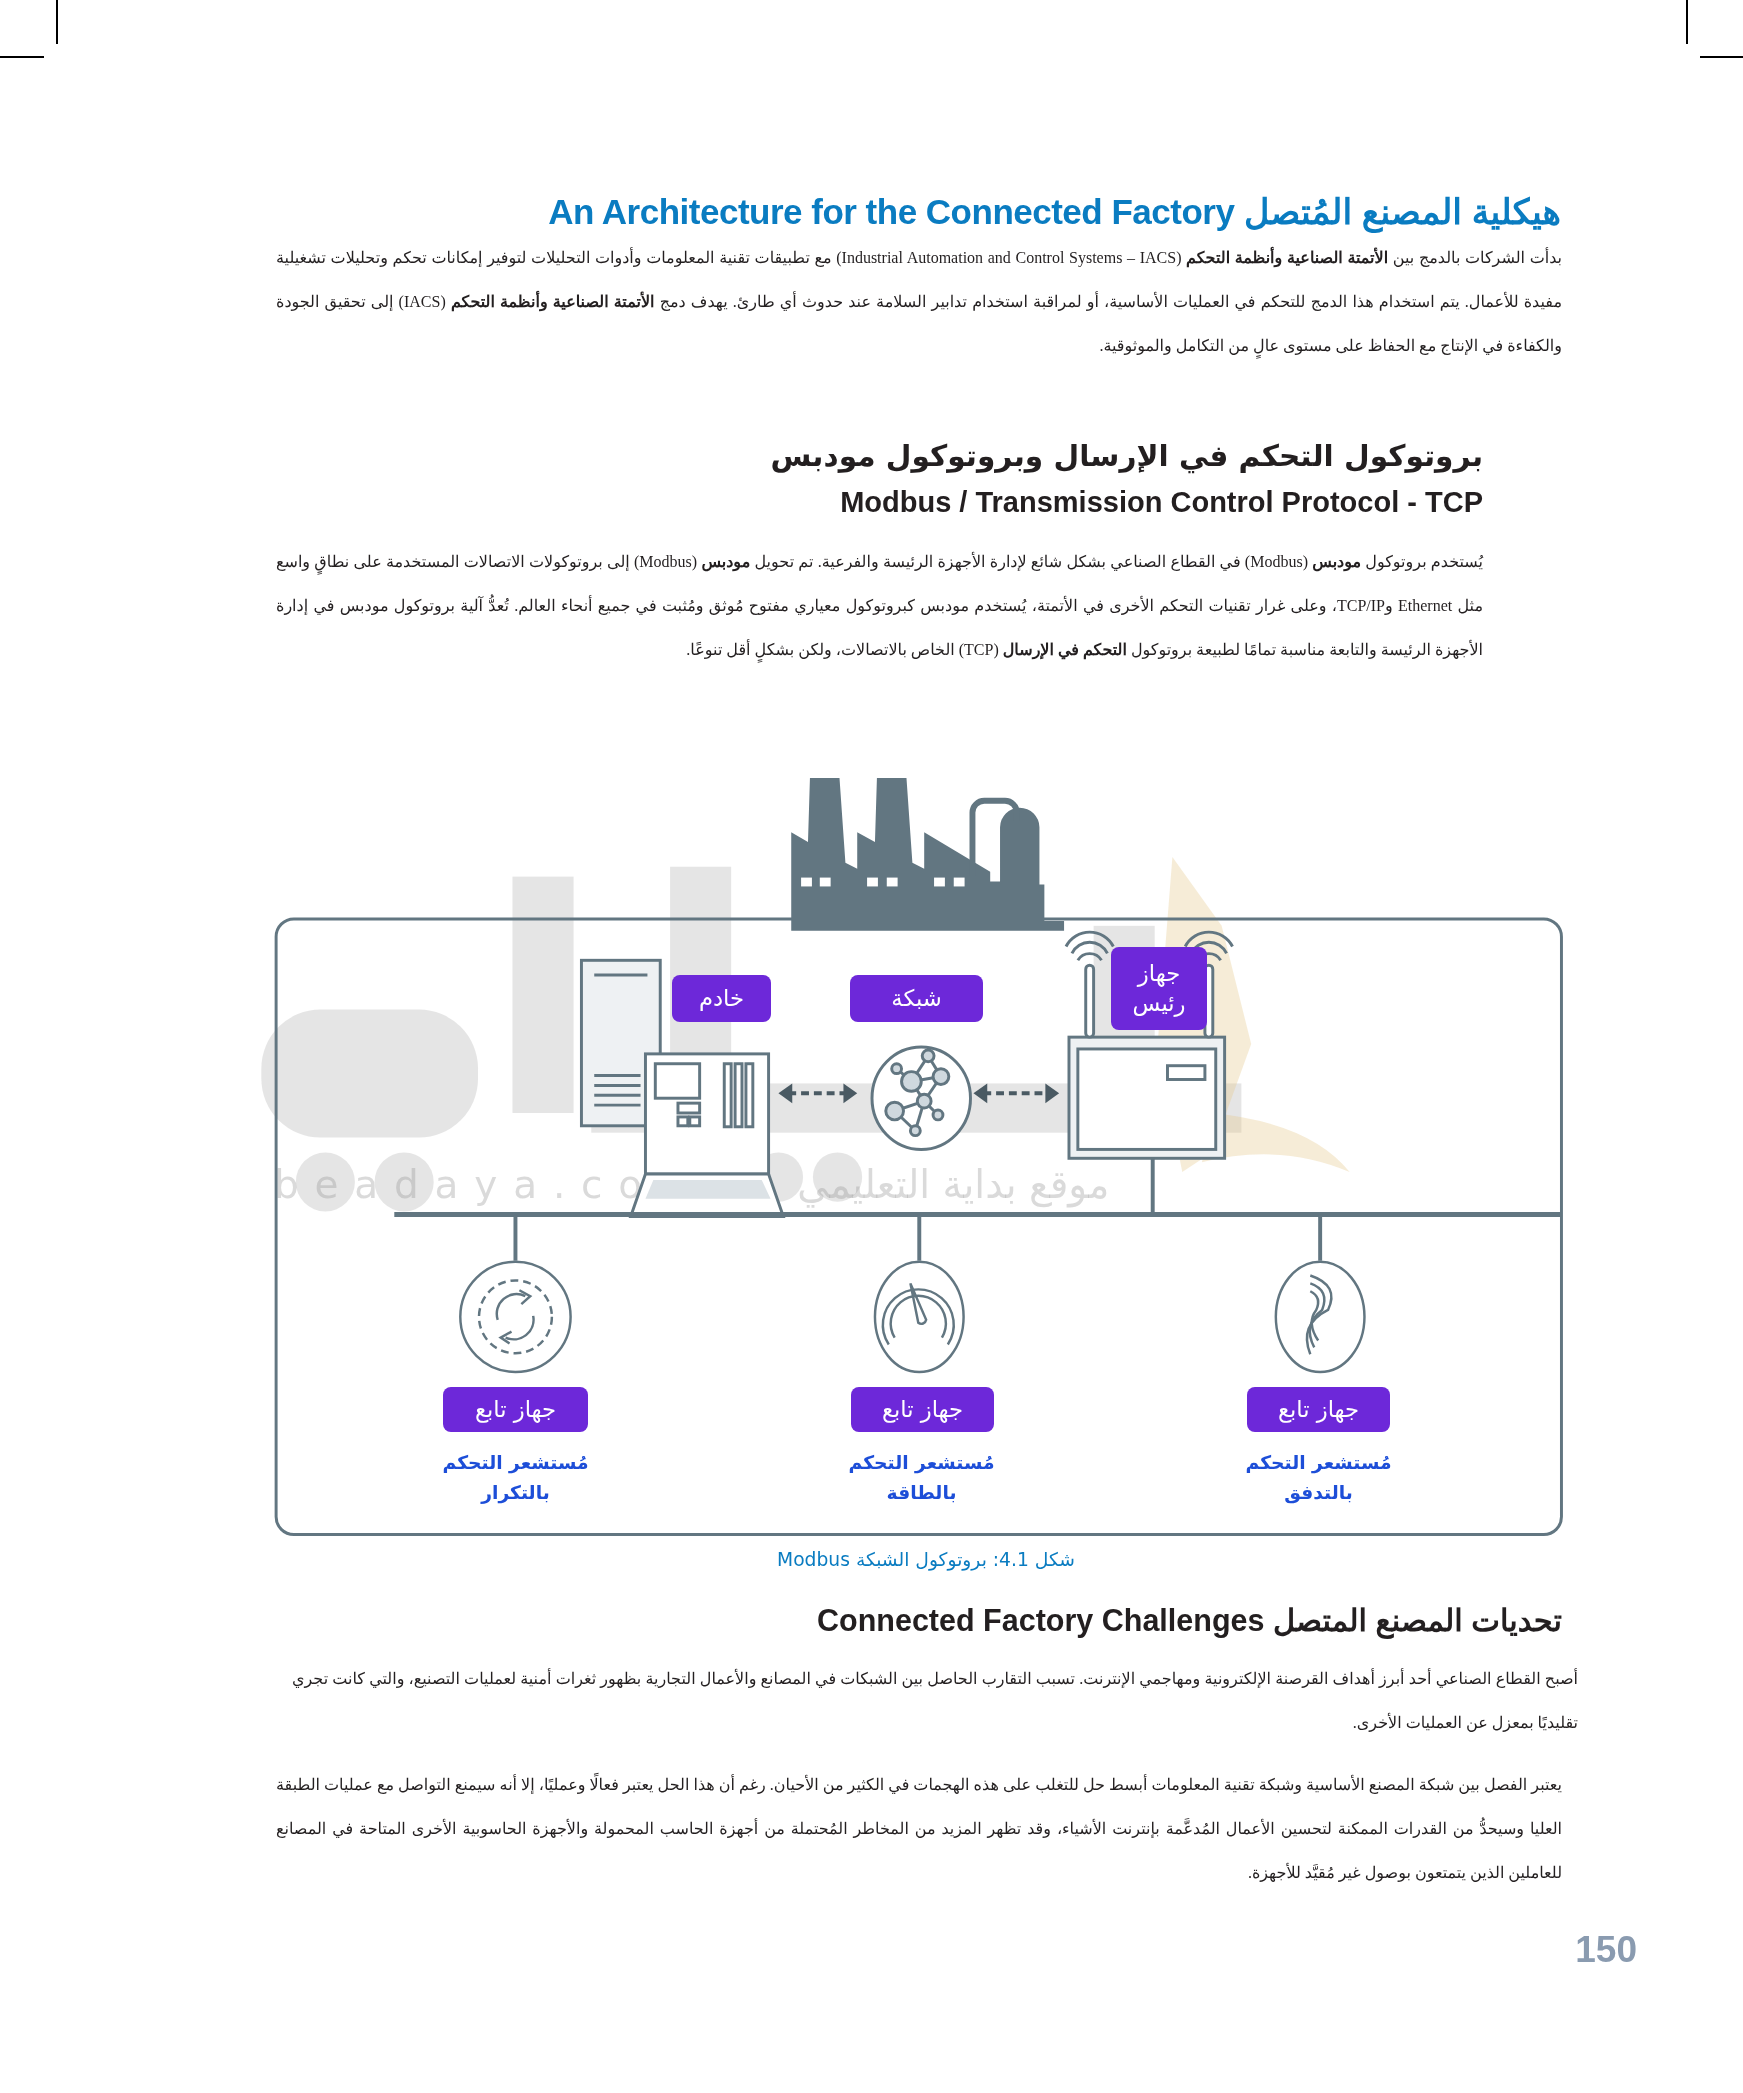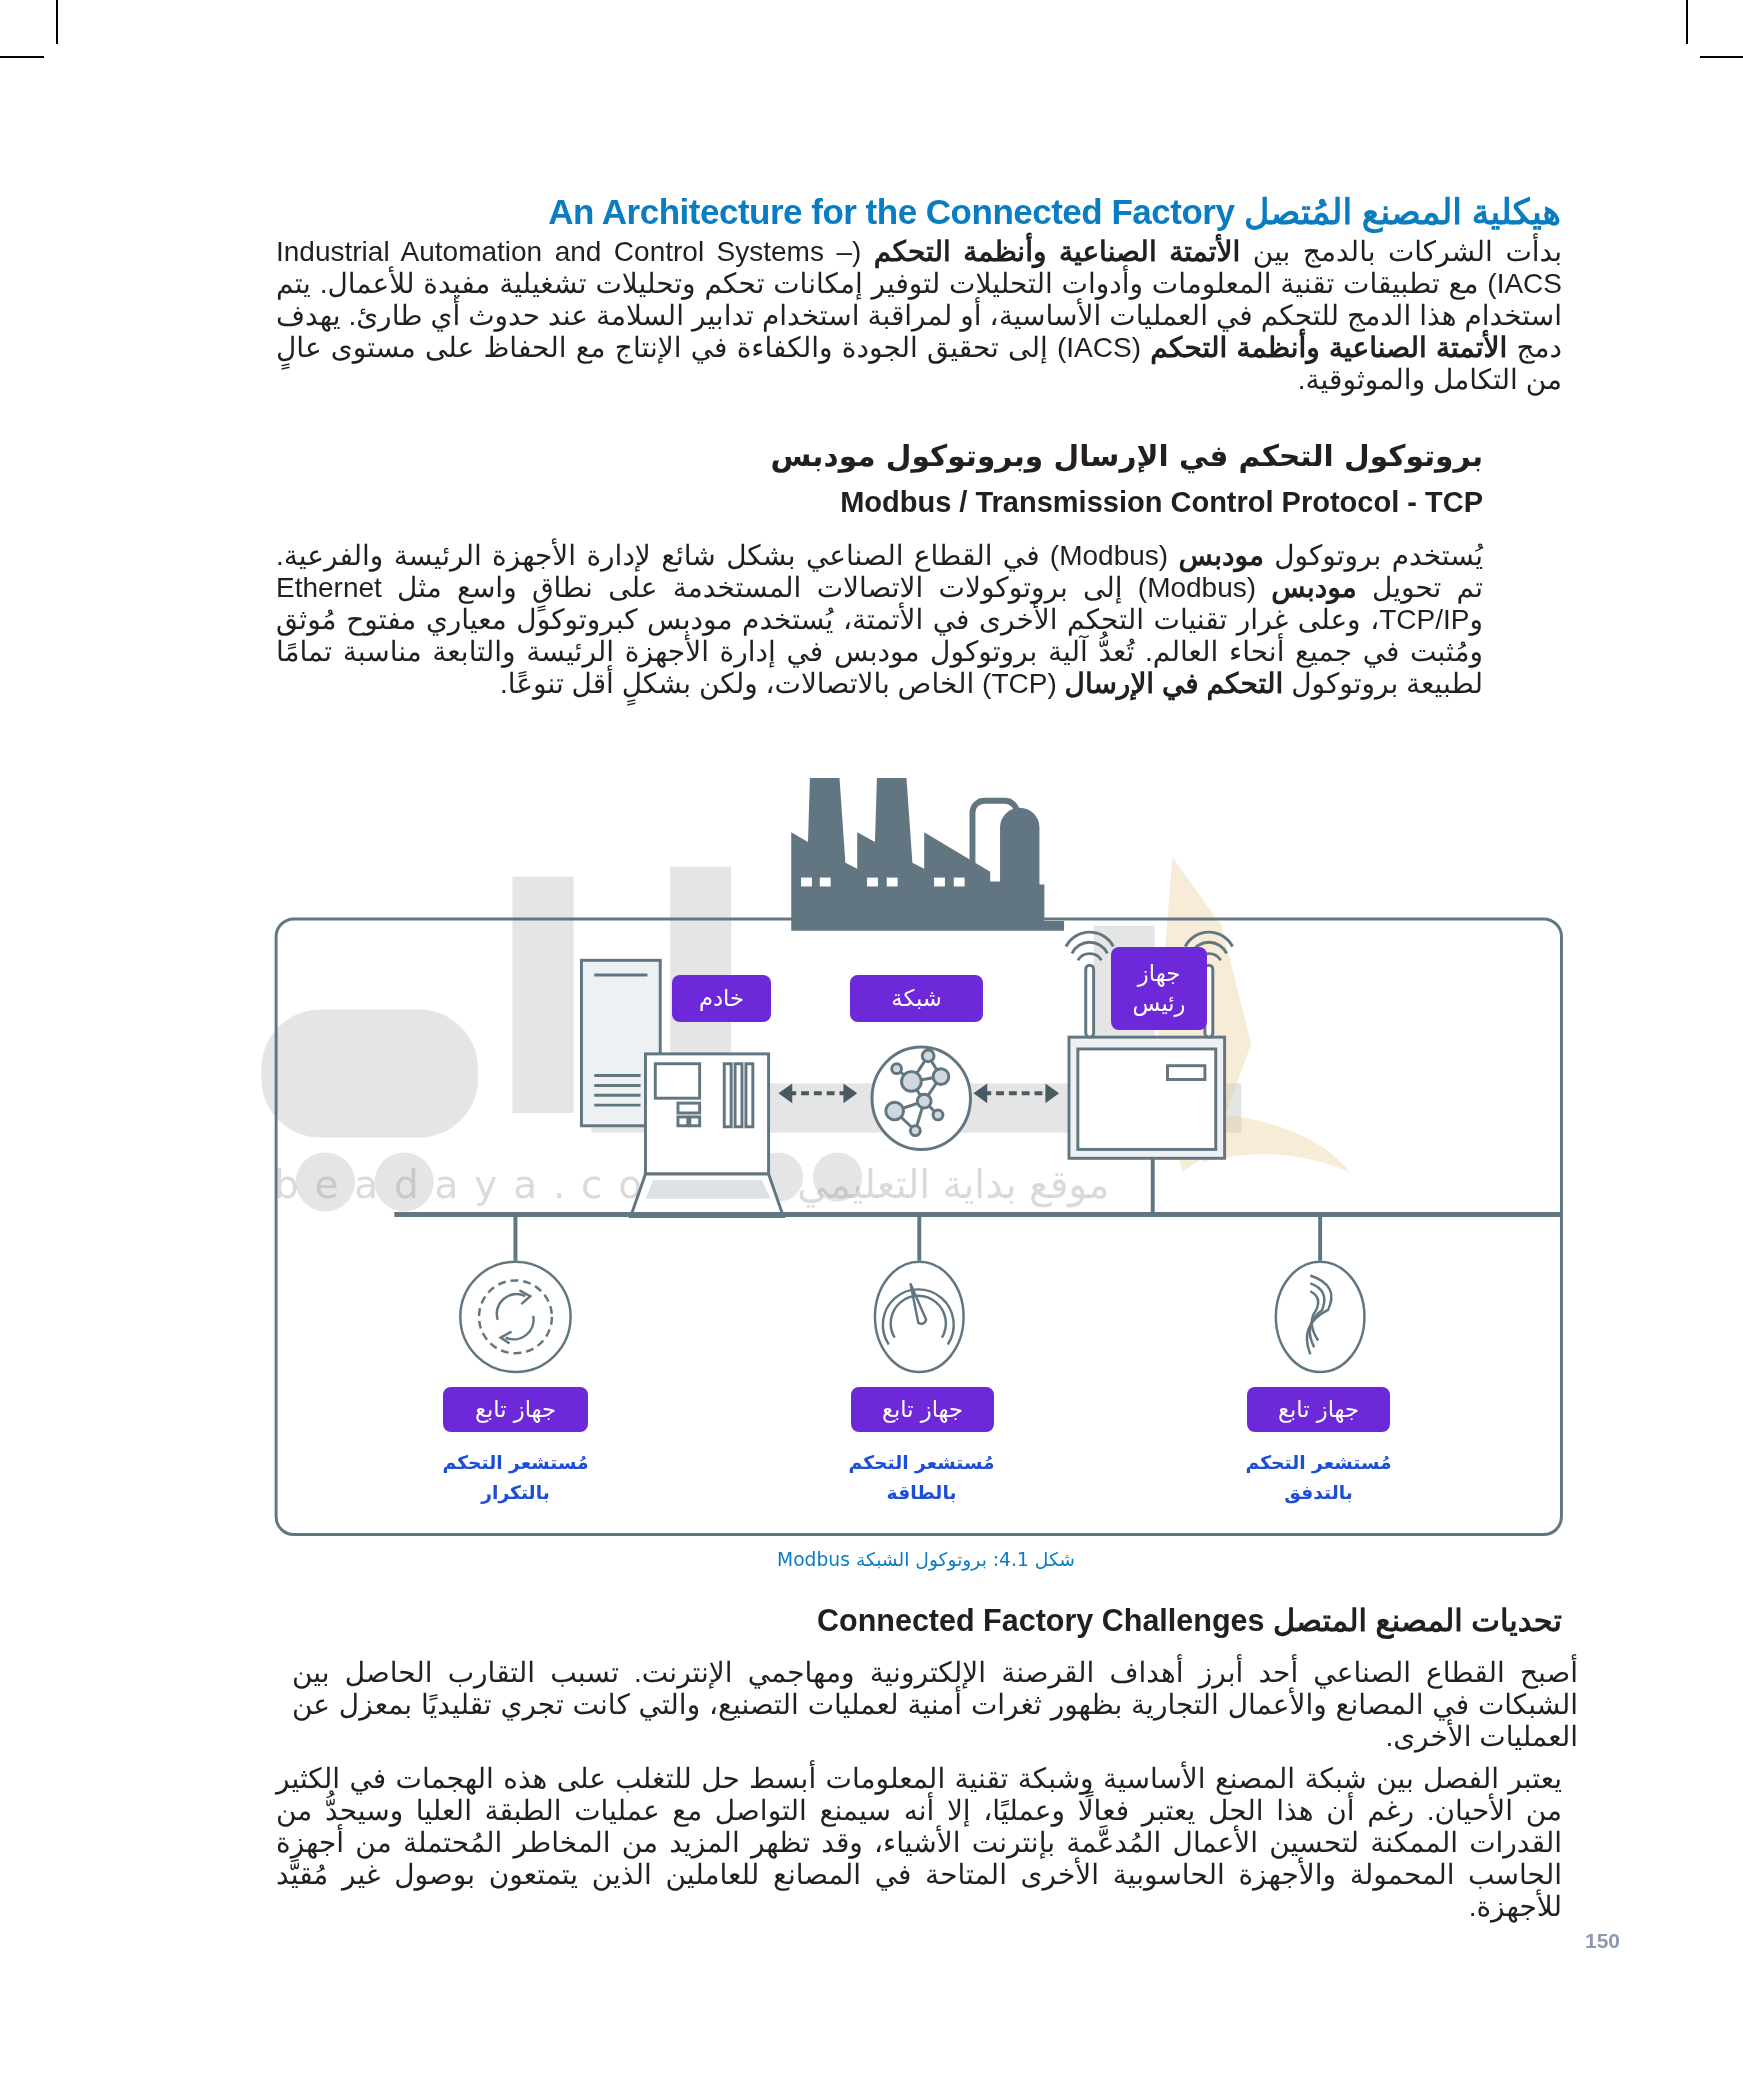--- a/index.html
+++ b/index.html
@@ -10,21 +10,21 @@
   .crop { position: absolute; background: #000; }
   .crop.v { width: 2px; height: 44px; top: 0; }
   .crop.h { height: 2px; width: 44px; }
   .rtl { direction: rtl; text-align: justify; text-align-last: right; }
   .title {
     position: absolute; left: 433px; top: 175px; width: 1128px;
     font-family: "Liberation Sans", sans-serif; font-weight: bold; font-size: 35px;
     color: #0a7cc1; direction: rtl; text-align: right; white-space: nowrap; letter-spacing: -0.5px; margin-top: 17px;
   }
   .para {
-    position: absolute; font-family: Liberation Sans, sans-serif; font-size: 28px; line-height: 32px;
+    position: absolute; font-family: Liberation Serif, serif; font-size: 16px; line-height: 44px;
     color: #231f20;
   }
   .p1 { left: 276px; top: 236px; width: 1286px; }
   .sub-ar {
     position: absolute; left: 749px; top: 439px; width: 734px; direction: rtl; text-align: right;
     font-family: "DejaVu Sans", sans-serif; font-weight: bold; font-size: 29.6px; color: #231f20;
   }
   .sub-en {
     position: absolute; left: 749px; top: 486px; width: 734px; text-align: right;
     font-family: "Liberation Sans", sans-serif; font-weight: bold; font-size: 29px; color: #231f20;
@@ -45,22 +45,22 @@
     position: absolute; left: 729px; top: 1549px; width: 394px; text-align: center; direction: rtl;
     font-family: "DejaVu Sans", sans-serif; font-size: 18.7px; color: #0a7cc1;
   }
   .h2 {
     position: absolute; left: 759px; top: 1603px; width: 803px; direction: rtl; text-align: right;
     font-family: "Liberation Sans", sans-serif; font-weight: bold; font-size: 30.5px; color: #231f20; white-space: nowrap;
   }
   .p3 { left: 292px; top: 1657px; width: 1286px; }
   .p4 { left: 276px; top: 1763px; width: 1286px; }
   .page-num {
-    position: absolute; left: 1568px; top: 1929px; width: 69px; text-align: center;
-    font-family: "Liberation Sans", sans-serif; font-weight: bold; font-size: 21px; color: #8a9bb0;
+    position: absolute; left: 1568px; top: 1929px; width: 69px; text-align: right;
+    font-family: "Liberation Sans", sans-serif; font-weight: bold; font-size: 37px; color: #8a9bb0;
   }
   .wm-text {
     position: absolute; left: 274px; top: 1162px; font-family: "DejaVu Sans", sans-serif;
     font-size: 39px; letter-spacing: 15.8px; color: rgba(150,150,150,0.35); white-space: nowrap;
   }
   .b { font-weight: bold; }
 </style>
 </head>
 <body>
 

